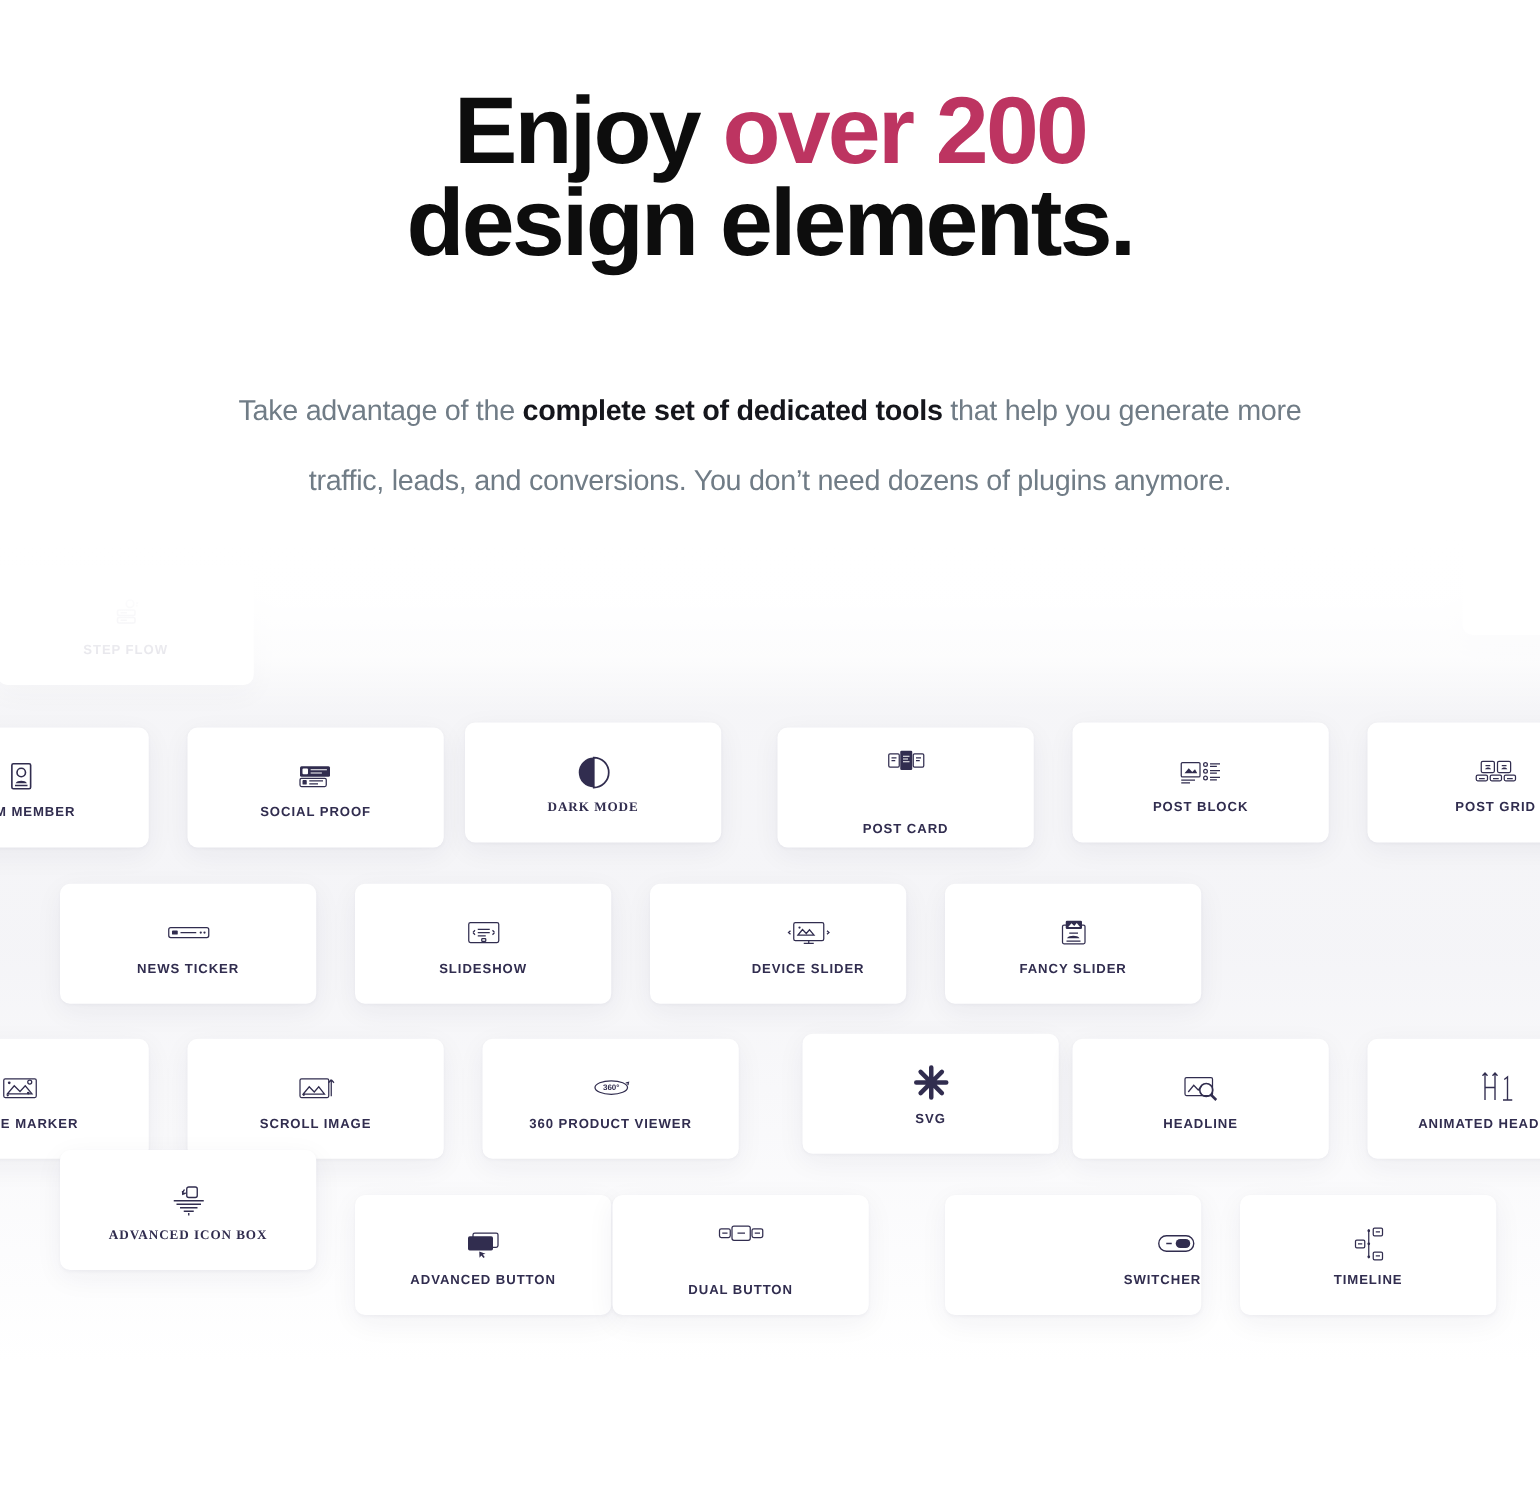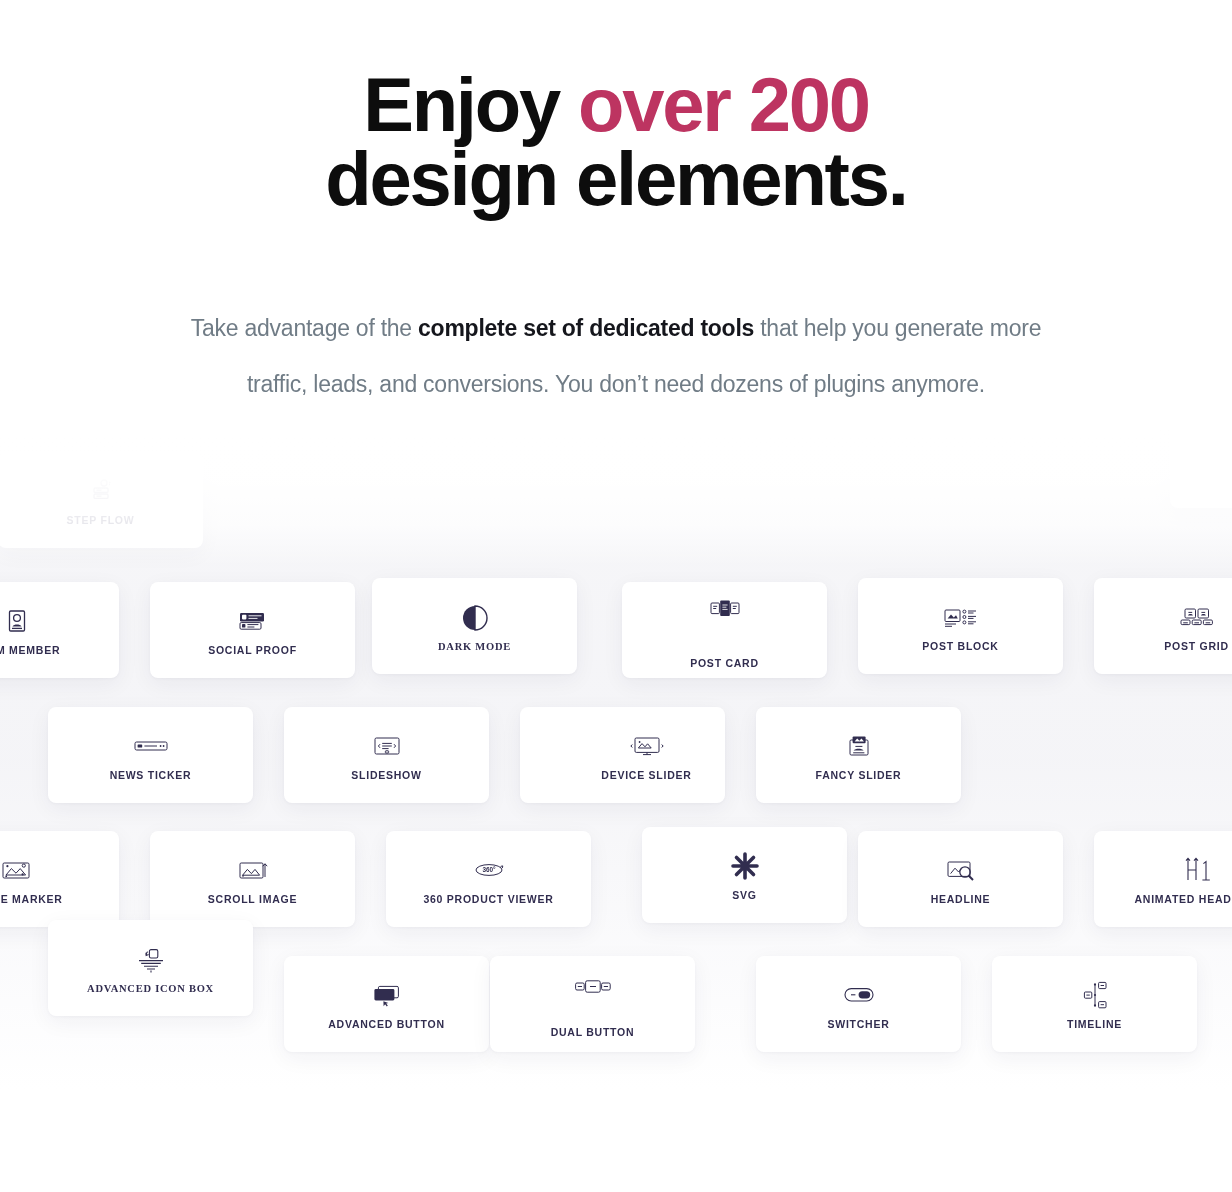--- a/index.html
+++ b/index.html
@@ -398,21 +398,21 @@
           <path d="M5.8 12.5h4.2"></path>
           <rect x="13.6" y="6.8" width="14.6" height="11.4" rx="1.6"></rect>
           <path d="M18 12.5h6"></path>
           <rect x="29.6" y="9" width="8.6" height="7" rx="1.4"></rect>
           <path d="M31.8 12.5h4.2"></path>
         </svg>
       </span>
       <span class="lbl">DUAL BUTTON</span>
     </div>
 
-    <div class="card" style="left:756px; top:956px;">
+    <div class="card" style="left:756px; top:956px;align-items:flex-end;">
       <span class="ico">
         <svg width="40" height="26" viewBox="0 0 40 26" fill="none" stroke="#312d4f" stroke-width="1.1">
           <rect x="6" y="6.6" width="28" height="12.4" rx="6.2"></rect>
           <path d="M12 12.8h4.4"></path>
           <rect x="19.6" y="9.2" width="11.6" height="7.2" rx="3.6" fill="#312d4f" class="fillnode" stroke="none"></rect>
         </svg>
       </span>
       <span class="lbl">SWITCHER</span>
     </div>
 

